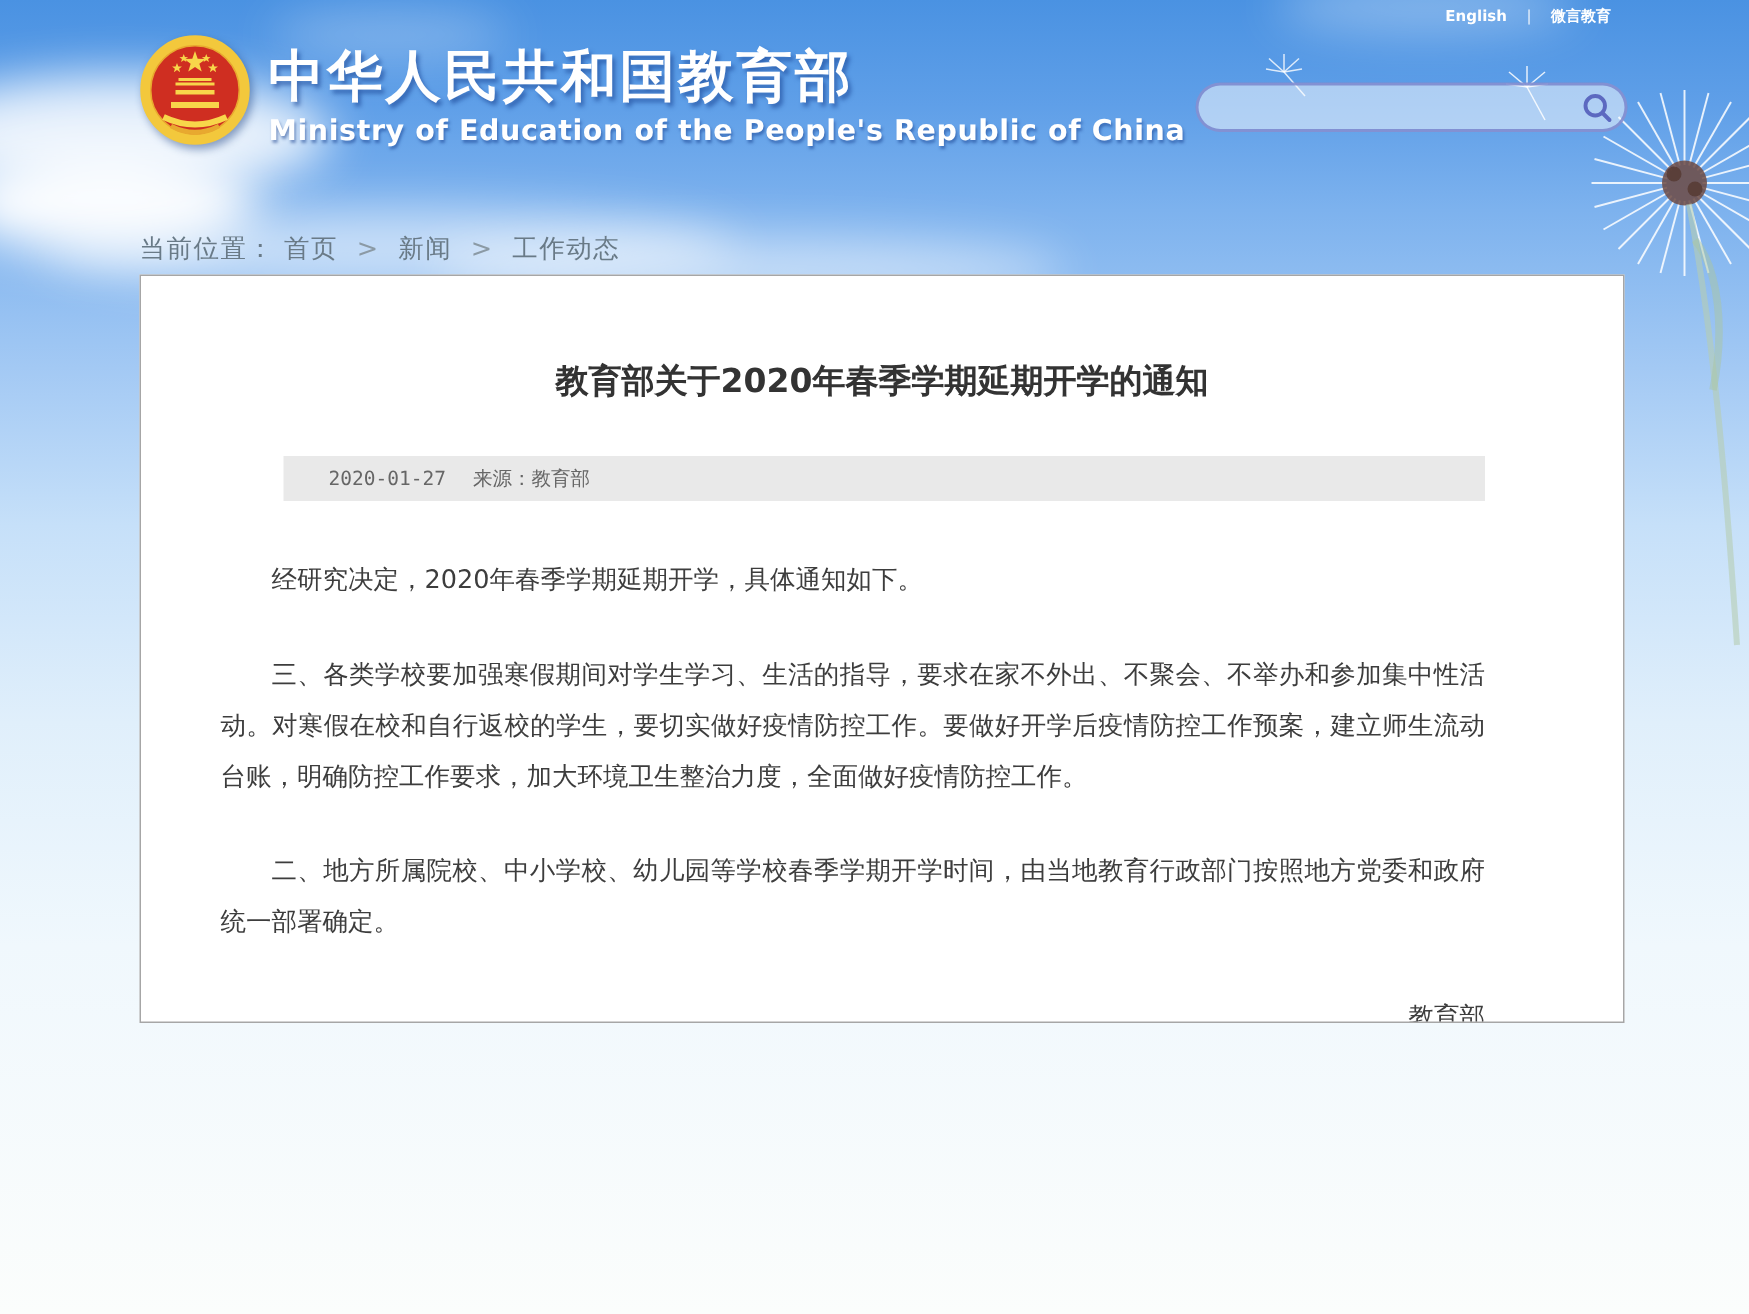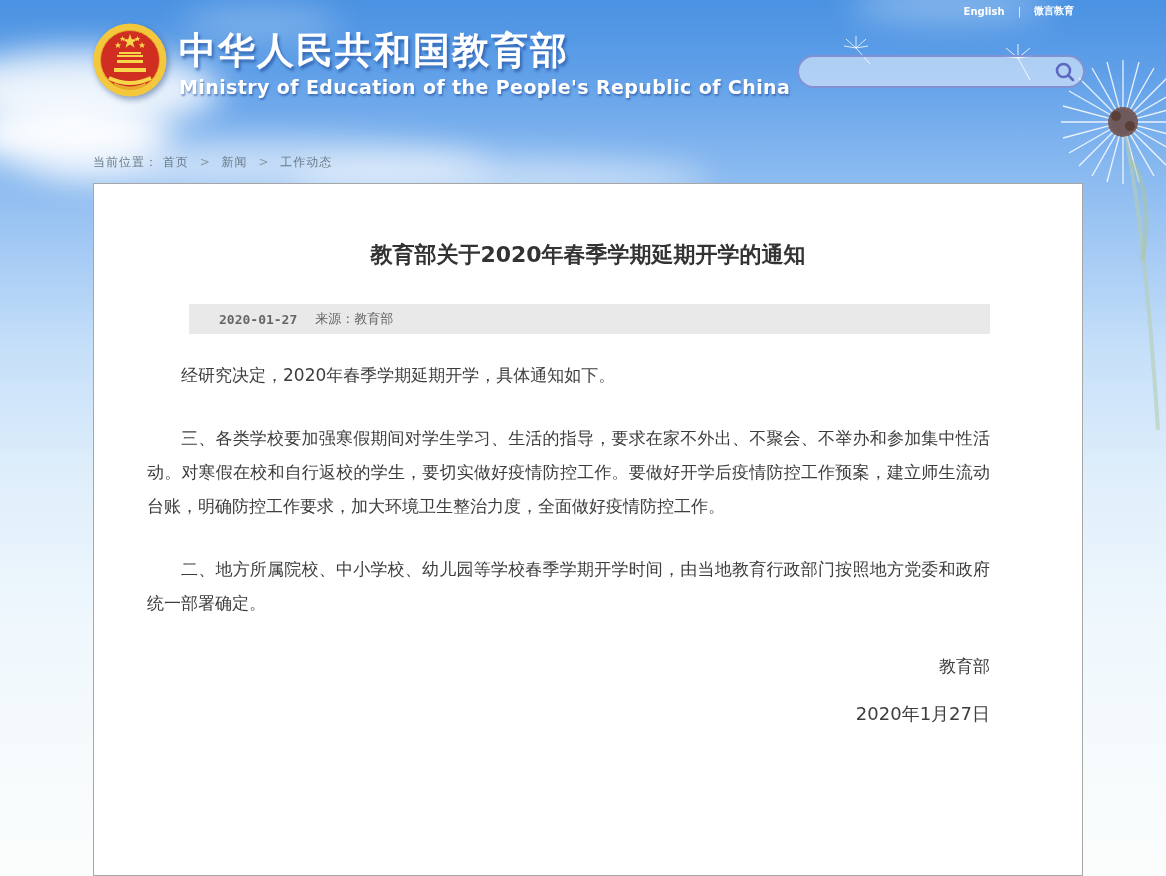--- a/index.html
+++ b/index.html
@@ -36,35 +36,35 @@
 
   .search-box { position:absolute; left:797px; top:55px; width:288px; height:33px;
                 border:2px solid rgba(122,134,204,.85); border-radius:17px;
                 background:rgba(255,255,255,.5); display:flex; align-items:center; z-index:5; }
   .search-input { flex:1; height:100%; border:none; outline:none; background:transparent;
                   padding:0 6px 0 14px; font-size:14px; color:#334; }
   .search-btn { width:36px; height:100%; border:none; background:transparent; cursor:pointer;
                 display:flex; align-items:center; justify-content:center; }
 
   
-  .breadcrumb { position:absolute; left:93px; top:154px; font-size:12px; color:#697a87;
+  .breadcrumb { position:absolute; left:93px; top:154px; font-size:17px; color:#697a87;
                 z-index:4; letter-spacing:1px;text-align:right; }
   .breadcrumb a { color:#697a87; text-decoration:none; cursor:pointer; }
   .breadcrumb .bsep { margin:0 6px; color:#8b9aa5; }
 
   
-  .content-box { position:absolute; left:93px; top:183px; width:990px; height:693px;
+  .content-box { position:absolute; left:93px; top:183px; width:990px; height:499px;
                  background:#fff; border:1px solid #a6a6a6; z-index:3; overflow:hidden; }
   .article-title { margin:56px 60px 0; text-align:center; font-size:22px; font-weight:bold;
                    color:#333; line-height:30px; }
   .date-bar { margin:34px 92px 0 95px; height:30px; background:#e9e9e9; font-size:13px;
               color:#666; display:flex; align-items:center; padding-left:30px; }
-  .date-bar .pub-date { font-family:"DejaVu Sans Mono","Liberation Mono",monospace;font-weight:bold; }
+  .date-bar .pub-date { font-family:"DejaVu Sans Mono","Liberation Mono",monospace; }
   .date-bar .source { margin-left:18px; }
-  .article-body { margin:0 92px 0 53px; padding-top:24px; font-size:17px; color:#3d3d3d; }
+  .article-body { margin:0 92px 0 53px; padding-top:36px; font-size:17px; color:#3d3d3d; }
   .article-body p { line-height:34px; text-indent:2em; text-align:justify; margin-bottom:29px; }
   .signature { text-align:right; margin-top:24px; line-height:34px; font-size:17px; color:#3d3d3d; }
   .sign-date { text-align:right; margin-top:14px; line-height:34px; font-size:18px; color:#3d3d3d; }
 </style>
 </head>
 <body>
 
 <div class="cloud c1"></div>
 <div class="cloud c2"></div>
 <div class="cloud c6"></div>

